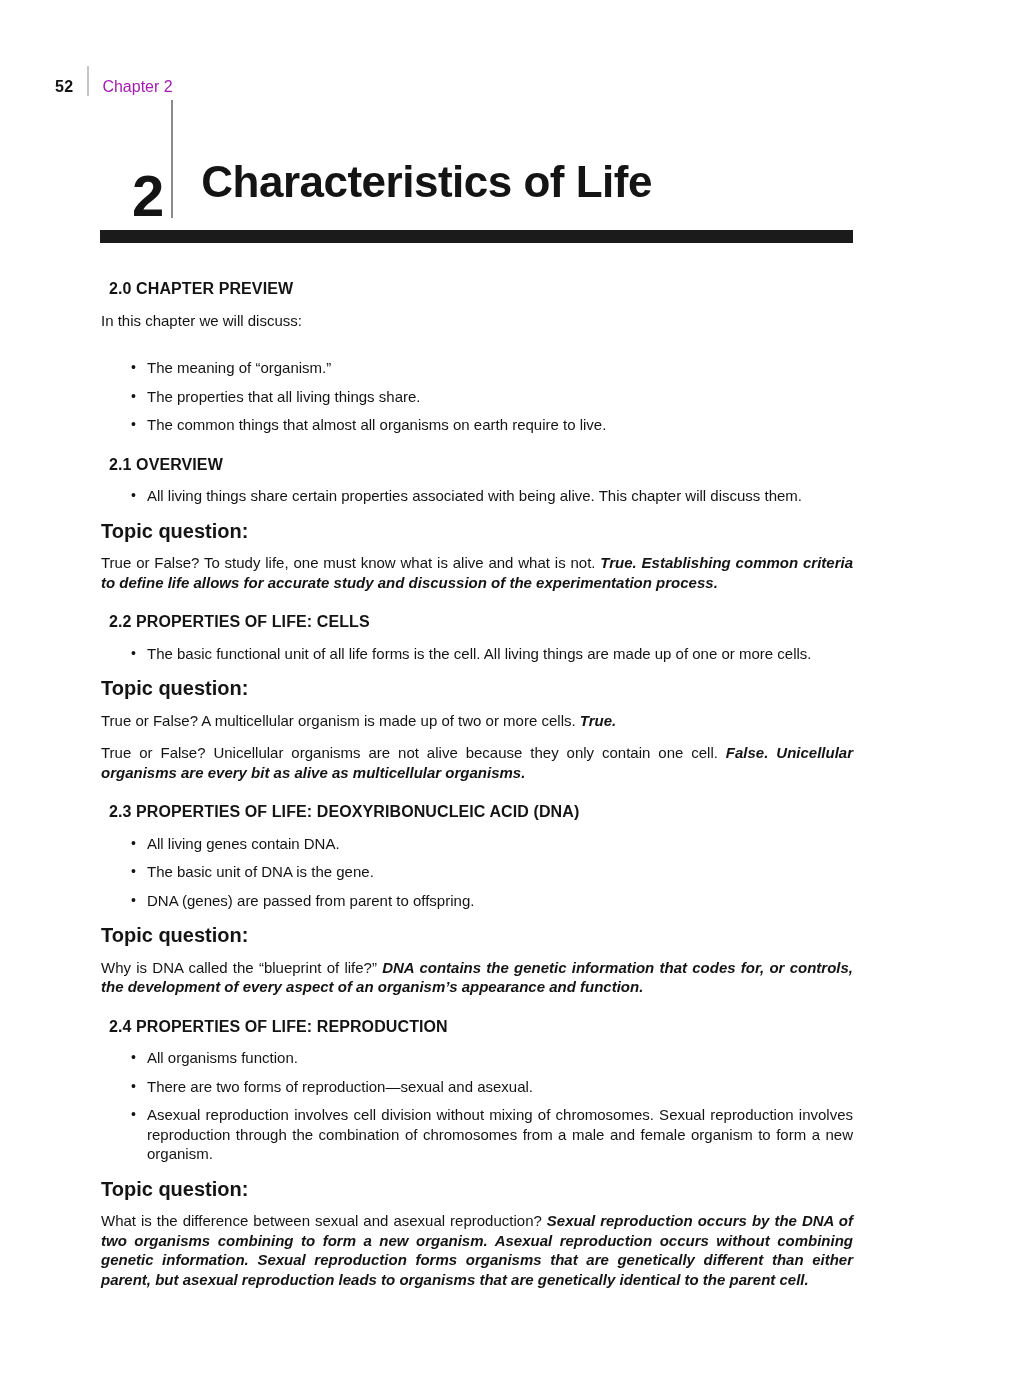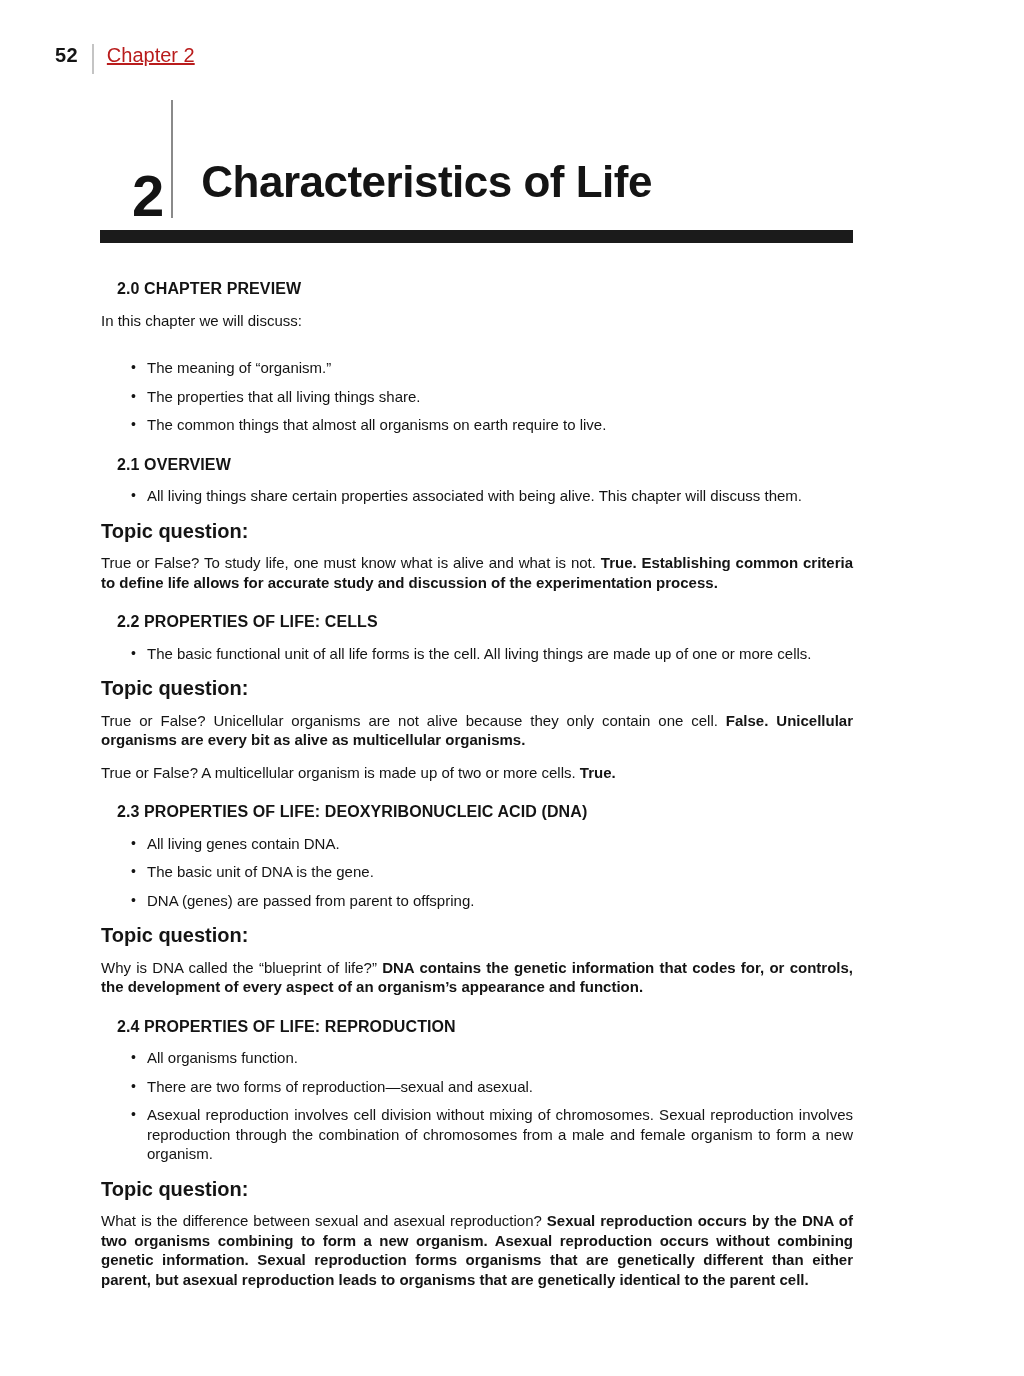--- a/index.html
+++ b/index.html
@@ -11,33 +11,33 @@
     font-family: "Liberation Sans", sans-serif;
     color: #141414;
     position: relative;
     overflow: hidden;
   }
 
   
   .page-header {
     position: absolute;
     left: 55px;
-    top: 44px;
+    top: 66px;
     display: flex;
-    align-items: flex-start;
-    font-size: 20px;
+    align-items: flex-end;
+    font-size: 16px;
   }
   .page-num { font-weight: bold; letter-spacing: 0.3px; }
   .header-divider {
     width: 2px;
     height: 30px;
     background: #c4c4c4;
     margin: 0 13px 0 14px;
   }
-  .chapter-label { color: #b91c1c; text-decoration: underline; }
+  .chapter-label { color: #a21caf; }
 
   
   .chapter-title-block {
     position: absolute;
     left: 132px;
     top: 100px;
     height: 118px;
     display: flex;
     align-items: flex-end;
   }
@@ -76,21 +76,21 @@
     position: absolute;
     left: 101px;
     top: 259px;
     width: 752px;
     font-size: 15px;
     line-height: 19.5px;
   }
   .sec-h {
     font-size: 16px;
     font-weight: bold;
-    margin: 20px 16px 12px;
+    margin: 20px 8px 12px;
     letter-spacing: 0.1px;
   }
   .intro { margin: 0 0 28px; }
   ul.bullets {
     list-style: none;
     margin: 0 0 6px;
     padding: 0 0 0 30px;
   }
   ul.bullets li {
     position: relative;
@@ -106,21 +106,21 @@
   }
   .topic-label {
     font-size: 20px;
     font-weight: bold;
     margin: 16px 0 12px;
   }
   .qa {
     margin: 0 0 13px;
     text-align: justify;
   }
-  .qa .answer { font-weight: bold; }
+  .qa .answer { font-weight: bold; font-style: italic; }
 </style>
 </head>
 <body>
 
 <div class="page">
 
   <header class="page-header">
     <span class="page-num">52</span>
     <span class="header-divider"></span>
     <span class="chapter-label">Chapter 2</span>
@@ -172,27 +172,27 @@
     <section>
       <h2 class="sec-h">2.2 PROPERTIES OF LIFE: CELLS</h2>
       <ul class="bullets">
         <li>
           <span class="marker">•</span>
           <span>The basic functional unit of all life forms is the cell. All living things are made up of one or more cells.</span>
         </li>
       </ul>
       <h3 class="topic-label">Topic question:</h3>
       <p class="qa">
+        <span class="question">True or False? A multicellular organism is made up of two or more cells.</span>
+        <span class="answer">True.</span>
+      </p>
+      <p class="qa">
         <span class="question">True or False? Unicellular organisms are not alive because they only contain one cell.</span>
         <span class="answer">False. Unicellular organisms are every bit as alive as multicellular organisms.</span>
       </p>
-      <p class="qa">
-        <span class="question">True or False? A multicellular organism is made up of two or more cells.</span>
-        <span class="answer">True.</span>
-      </p>
     </section>
 
     <section>
       <h2 class="sec-h">2.3 PROPERTIES OF LIFE: DEOXYRIBONUCLEIC ACID (DNA)</h2>
       <ul class="bullets">
         <li>
           <span class="marker">•</span>
           <span>All living genes contain DNA.</span>
         </li>
         <li>

